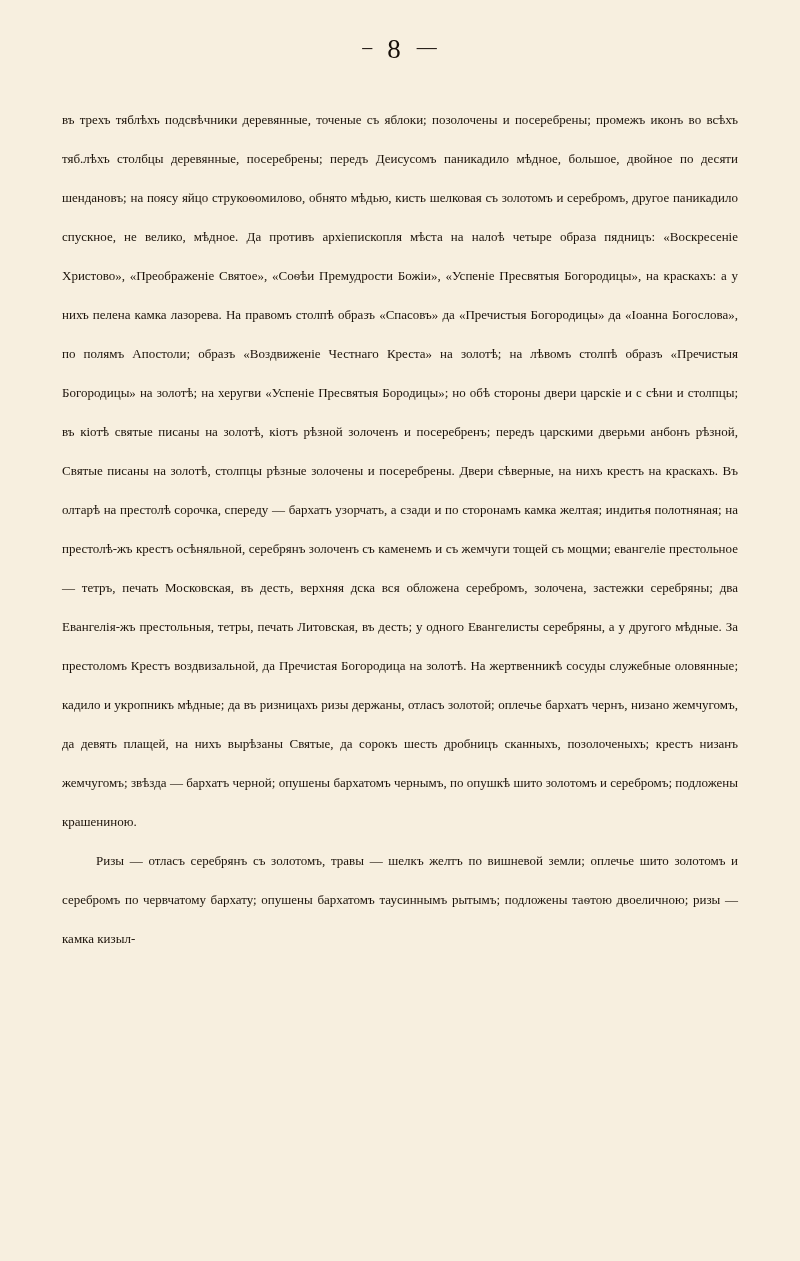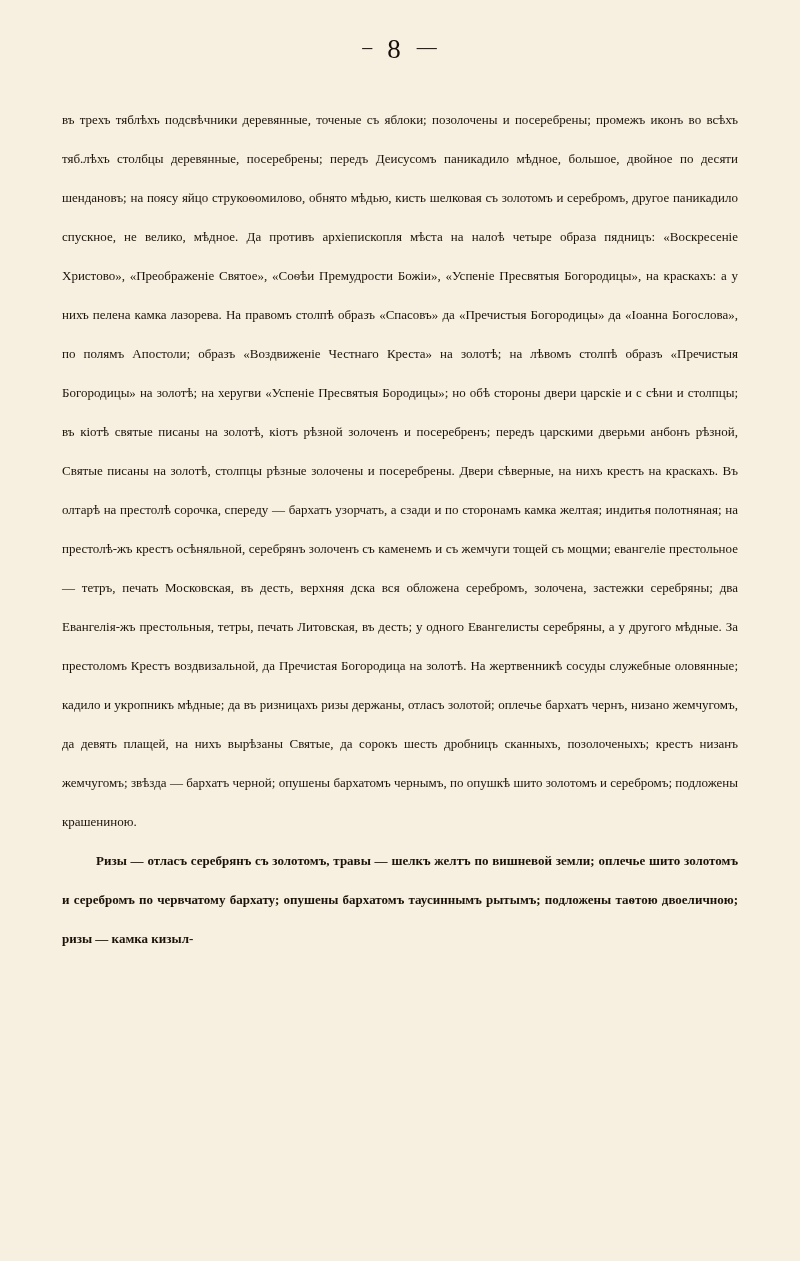--- a/index.html
+++ b/index.html
@@ -57,21 +57,20 @@
   }
   .body-text p {
     margin: 0;
     text-indent: 0;
   }
   .body-text p.indent {
     text-indent: 34px;
   }
   .body-text p + p {
     margin-top: 0;
-    font-weight: bold;
   }
 </style>
 </head>
 <body>
 
 <div class="page">
 
   <div class="page-header">
     <span class="dash">–</span><span class="num">8</span><span class="dash">—</span>
   </div>

